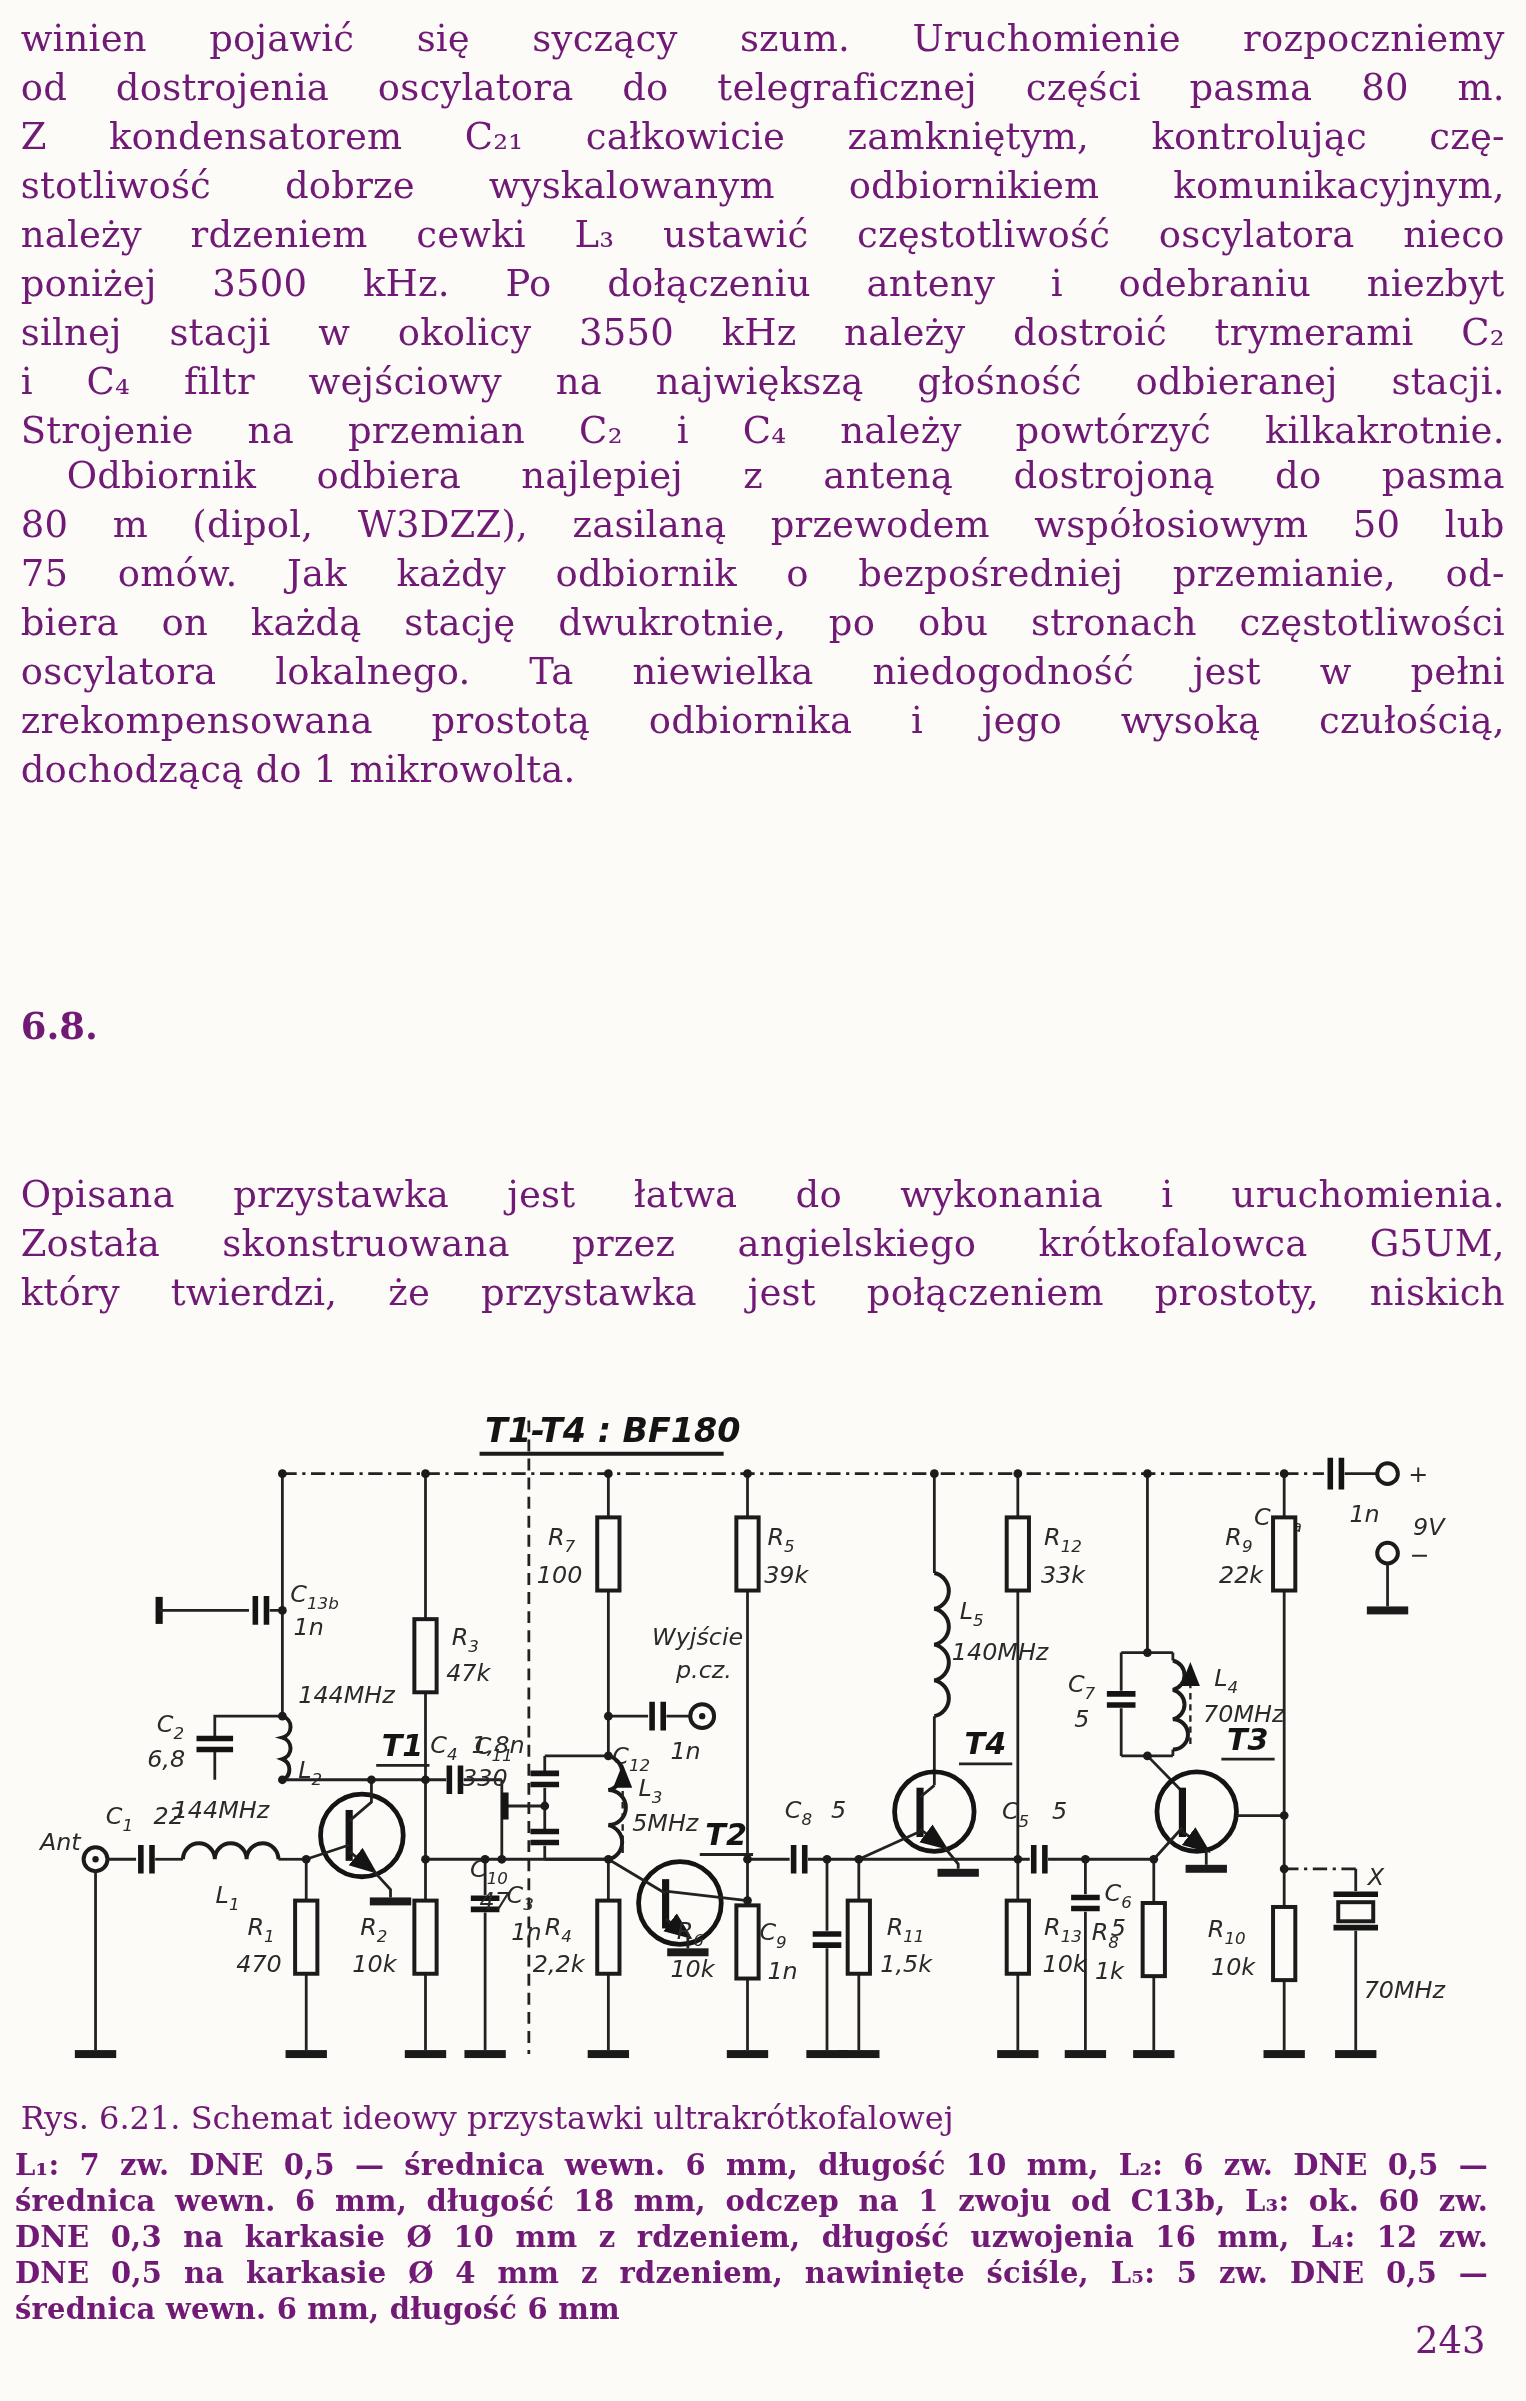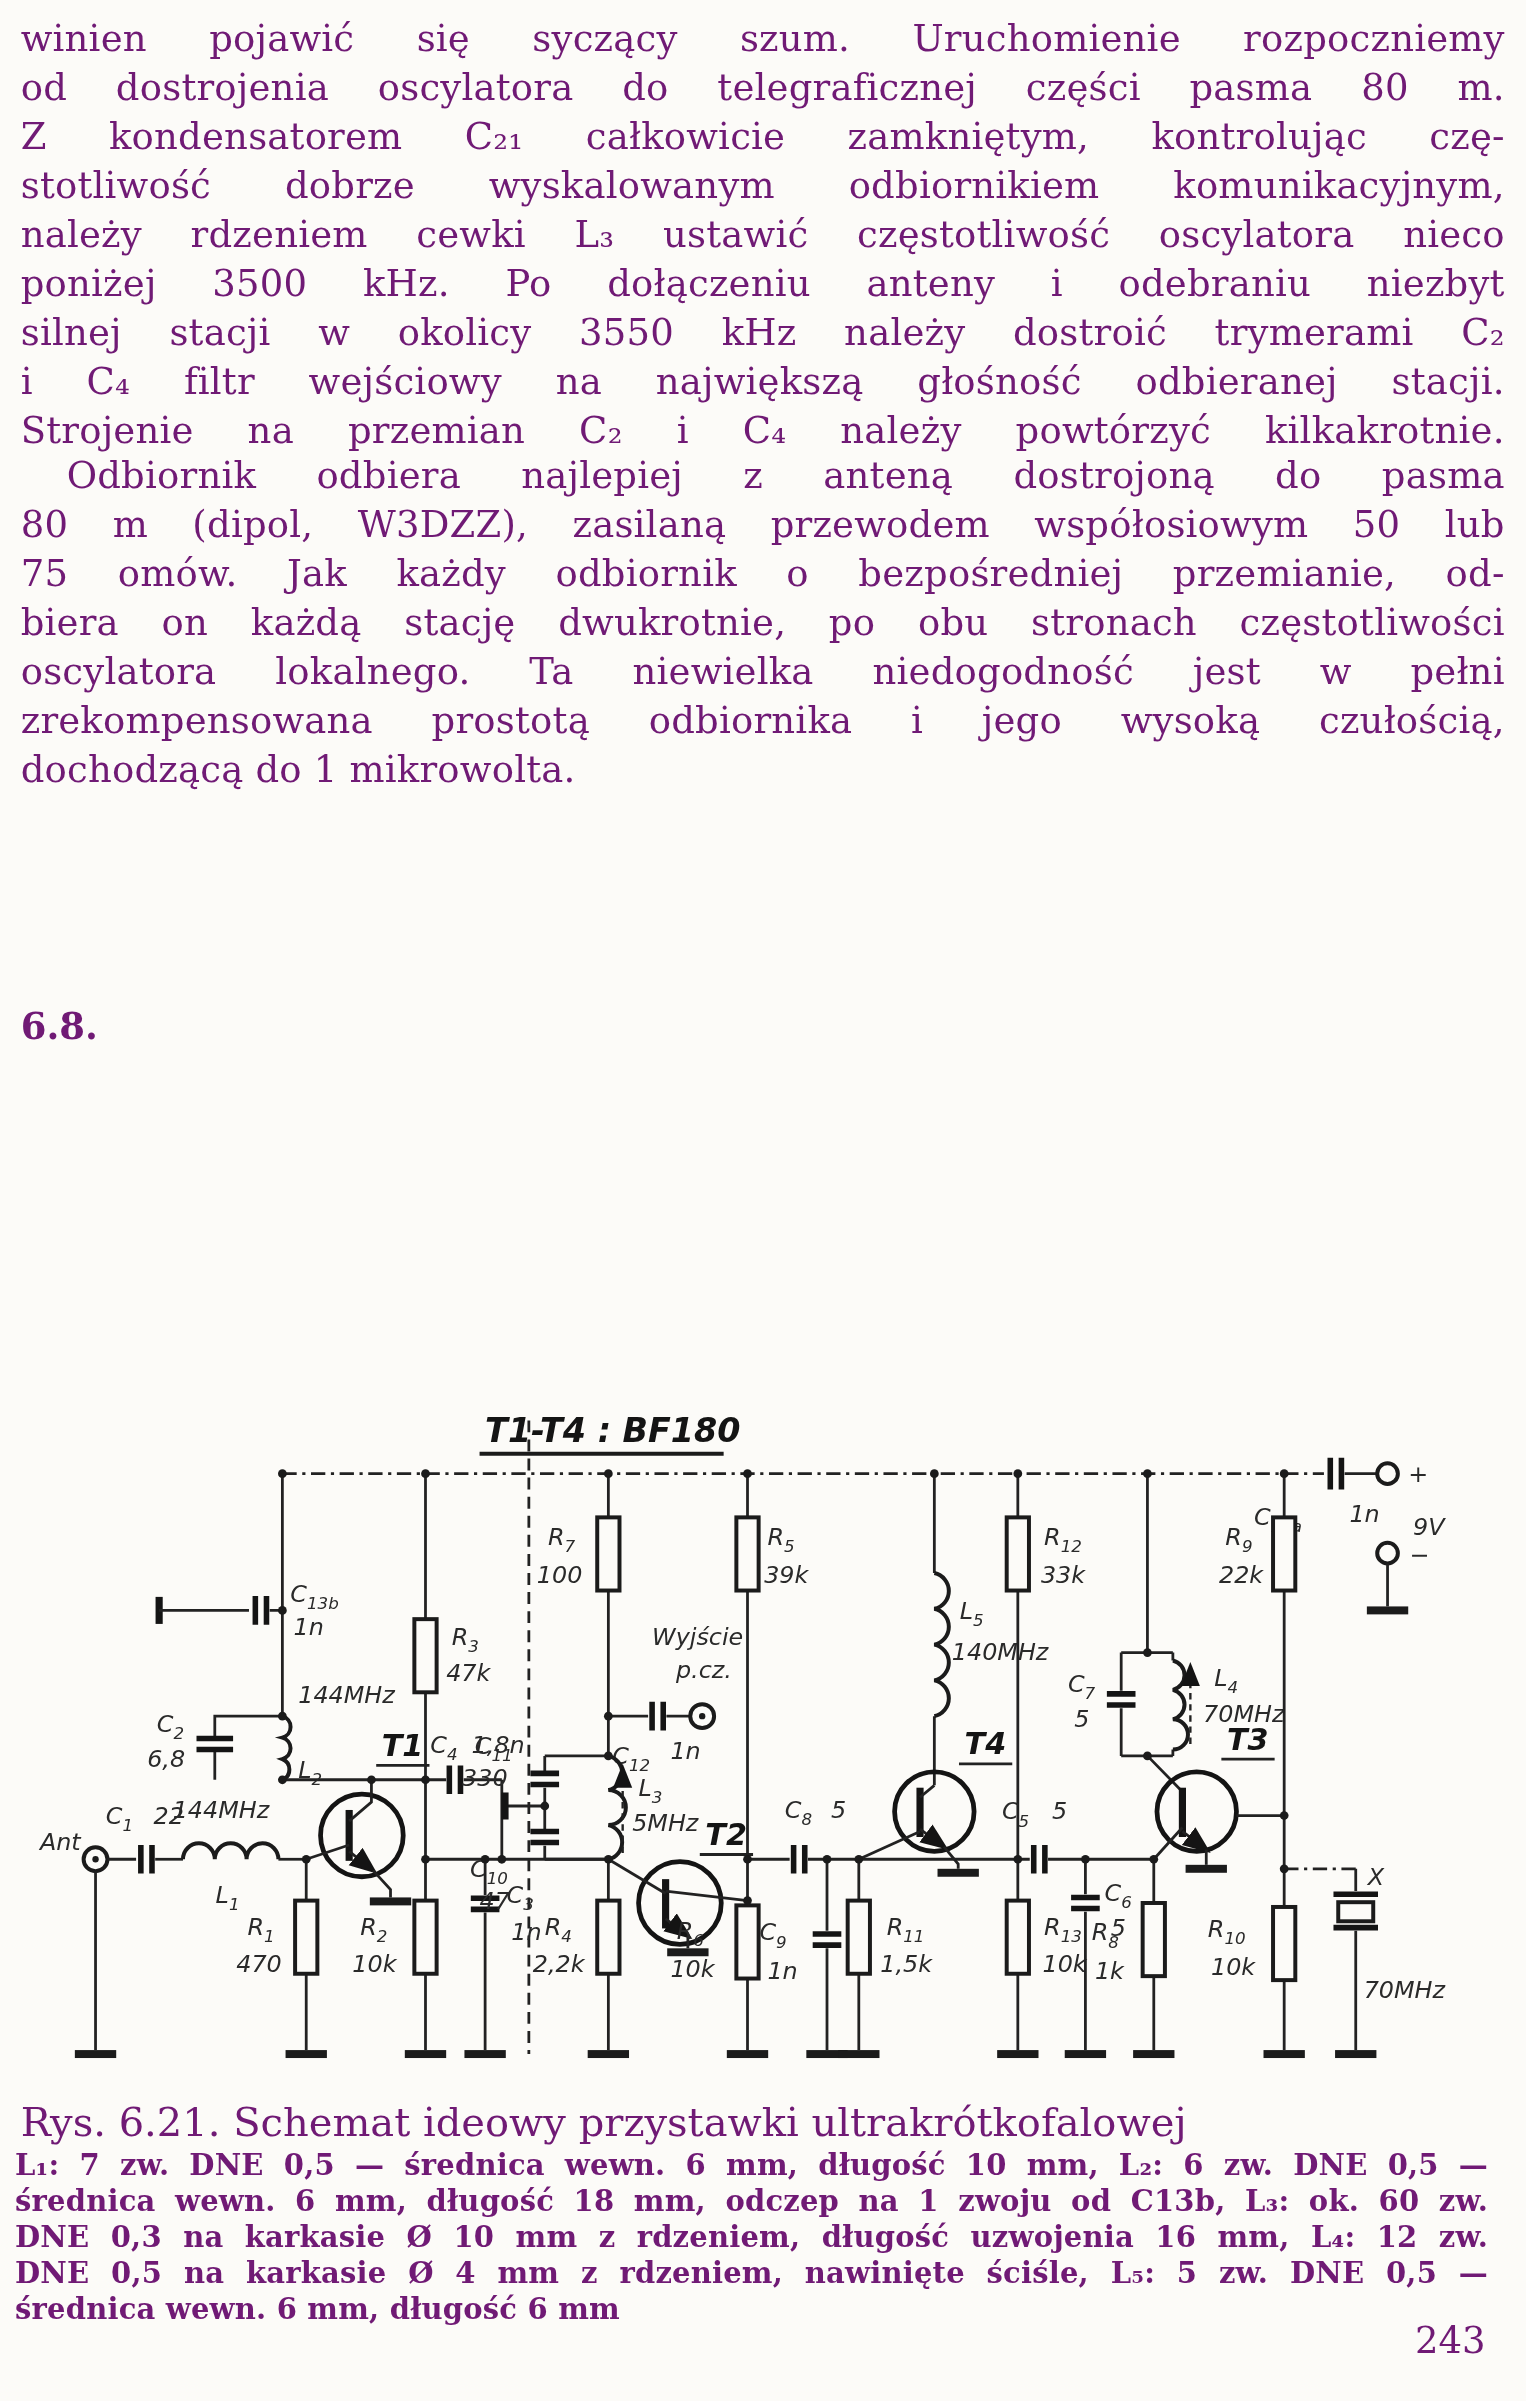--- a/index.html
+++ b/index.html
@@ -5,21 +5,21 @@
   html,body{margin:0;padding:0;background:#e8e6e0;}
   .page{position:relative;width:1527px;height:2401px;background:#fcfbf8;color:#701a75;
         font-family:"DejaVu Serif",serif;overflow:hidden;}
   .bodytext{position:absolute;left:20.7px;width:1484px;font-size:37px;line-height:49px;
             letter-spacing:0.2px;}
   .tl{text-align:justify;text-align-last:justify;white-space:normal;}
   .tl.short{text-align-last:left;}
   .tl.ind{text-indent:46px;}
   .heading{position:absolute;left:20.7px;width:1484px;font-size:37px;font-weight:bold;
            display:flex;gap:57px;}
-  .caption{position:absolute;left:20.7px;width:1484px;font-size:40px;}
+  .caption{position:absolute;left:20.7px;width:1484px;font-size:32px;}
   .specs{position:absolute;left:15px;width:1473px;font-size:29px;font-weight:bold;
          line-height:36px;letter-spacing:0.2px;}
   .pagenum{position:absolute;left:1415px;top:2319px;font-size:37px;}
   svg{position:absolute;left:20px;top:1382px;}
   
   .w{stroke:#222;stroke-width:3.5;fill:none;}
   .w5{stroke:#1b1b1b;stroke-width:5;fill:none;}
   .thin{stroke:#222;stroke-width:3;fill:none;}
   .dd{stroke-dasharray:18 7 4 7;}
   .dsh{stroke-dasharray:15 9;}
@@ -58,20 +58,25 @@
       <div class="tl">biera on każdą stację dwukrotnie, po obu stronach częstotliwości</div>
       <div class="tl">oscylatora lokalnego. Ta niewielka niedogodność jest w pełni</div>
       <div class="tl">zrekompensowana prostotą odbiornika i jego wysoką czułością,</div>
       <div class="tl short">dochodzącą do 1 mikrowolta.</div>
     </div>
 
   <div class="heading" style="top:1004px">
     <span>6.8.</span>
   </div>
 
+  <div class="bodytext" style="top:1170px">
+      <div class="tl">Opisana przystawka jest łatwa do wykonania i uruchomienia.</div>
+      <div class="tl">Została skonstruowana przez angielskiego krótkofalowca G5UM,</div>
+      <div class="tl">który twierdzi, że przystawka jest połączeniem prostoty, niskich</div>
+    </div>
 
   <svg width="1455" height="716" viewBox="0 0 1830 900">
     <defs>
       <marker id="ah" markerWidth="12" markerHeight="12" refX="8" refY="4" orient="auto">
         <path d="M0,0 L10,4 L0,8 z" fill="#141414"></path>
       </marker>
     </defs>
 
     <text class="st" x="585" y="75">T1-T4 : BF180</text>
     <line class="w5" x1="578" y1="90" x2="885" y2="90"></line>

